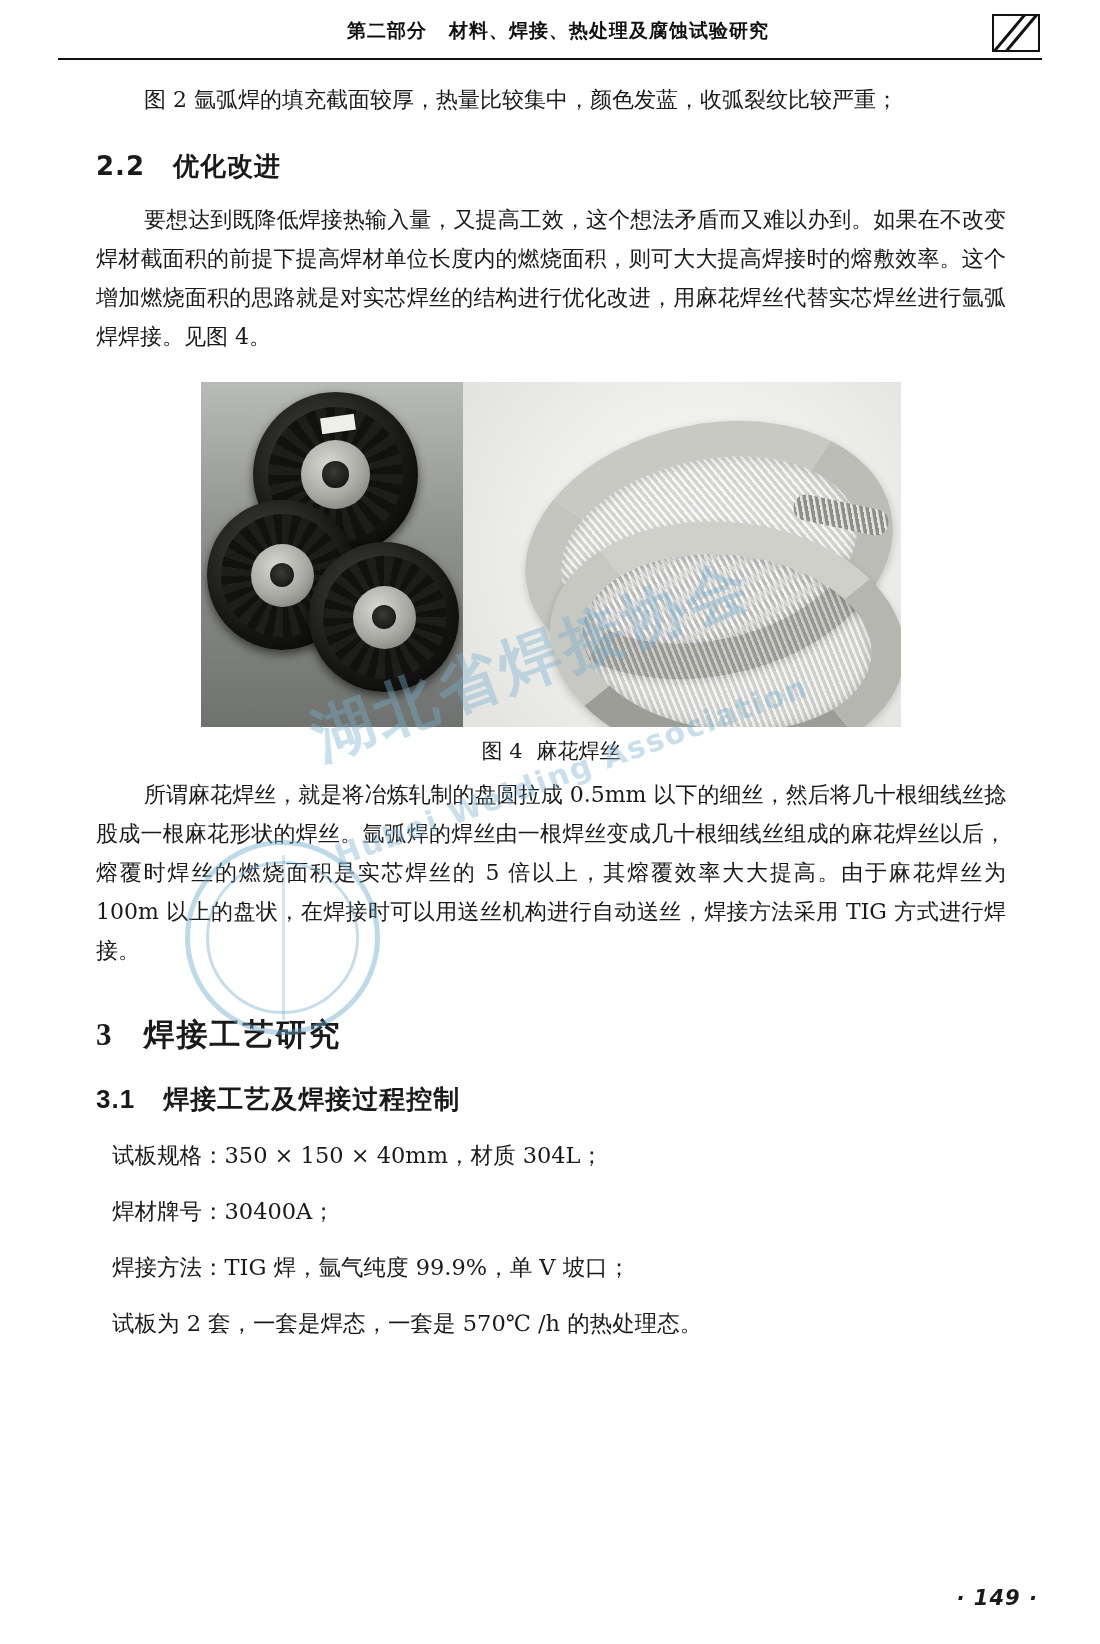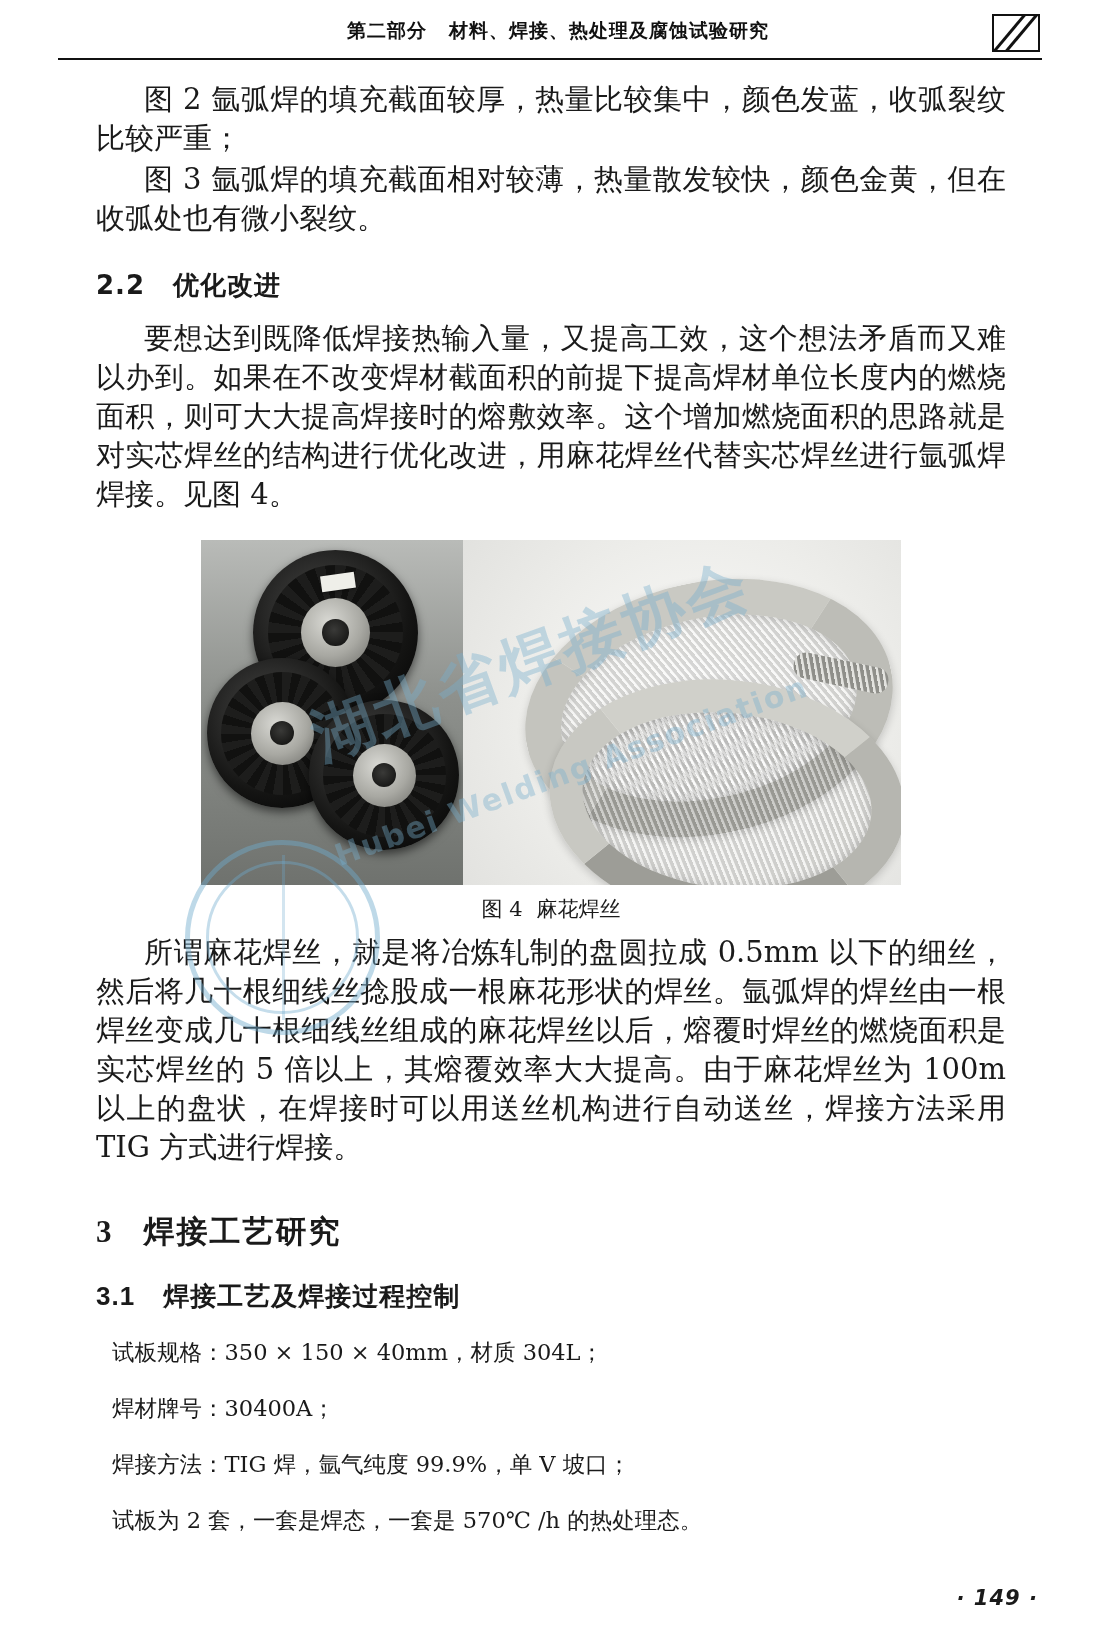--- a/index.html
+++ b/index.html
@@ -81,21 +81,21 @@
 
   
   .content {
     position: absolute;
     top: 80px;
     left: 96px;
     width: 910px;
   }
   p.para {
     margin: 0 0 2px 0;
-    font-size: 29px;
+    font-size: 22px;
     line-height: 39px;
     text-align: justify;
     text-justify: inter-ideograph;
   }
   p.indent { text-indent: 48px; }
 
   h2.sec {
     font-family: "DejaVu Sans", "Liberation Sans", sans-serif;
     font-size: 26px;
     font-weight: bold;
@@ -320,21 +320,20 @@
     <div class="header-mark">
       <span class="slash"></span>
       <span class="slash2"></span>
     </div>
   </div>
   <div class="header-rule"></div>
 
   <div class="content">
 
     <p class="para indent">图 2 氩弧焊的填充截面较厚，热量比较集中，颜色发蓝，收弧裂纹比较严重；</p>
-    <p class="para indent">图 3 氩弧焊的填充截面相对较薄，热量散发较快，颜色金黄，但在收弧处也有微小裂纹。</p>
 
     <h2 class="sec">
       <span class="num">2.2</span><span>优化改进</span>
     </h2>
 
     <p class="para indent">要想达到既降低焊接热输入量，又提高工效，这个想法矛盾而又难以办到。如果在不改变焊材截面积的前提下提高焊材单位长度内的燃烧面积，则可大大提高焊接时的熔敷效率。这个增加燃烧面积的思路就是对实芯焊丝的结构进行优化改进，用麻花焊丝代替实芯焊丝进行氩弧焊焊接。见图 4。</p>
 
     <div class="figure">
       <div class="fig-img">
         <div class="photo-left">

